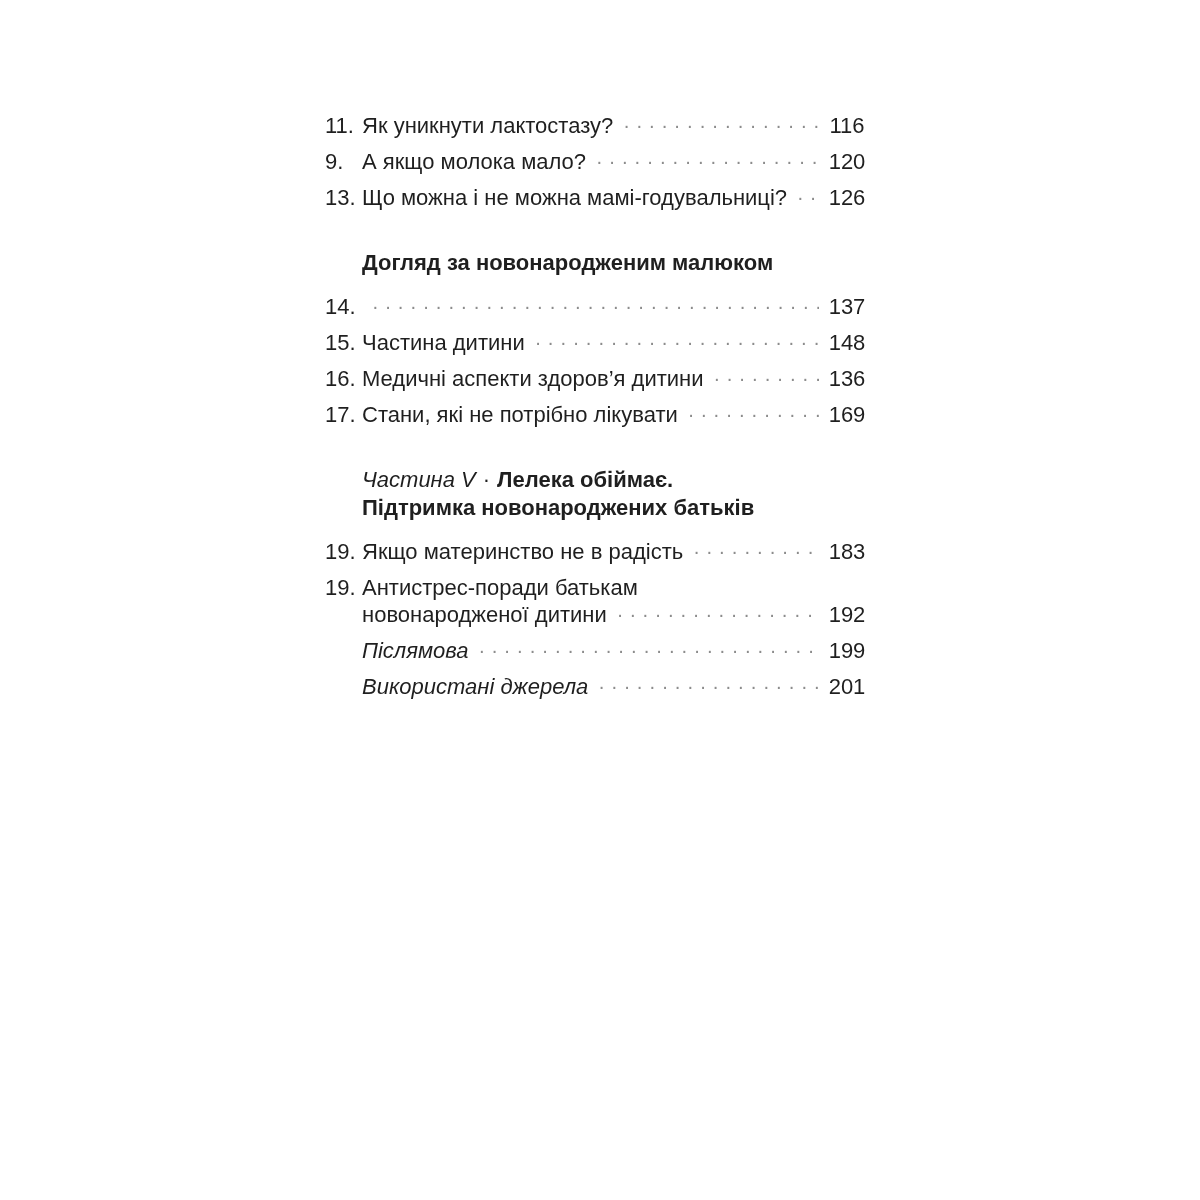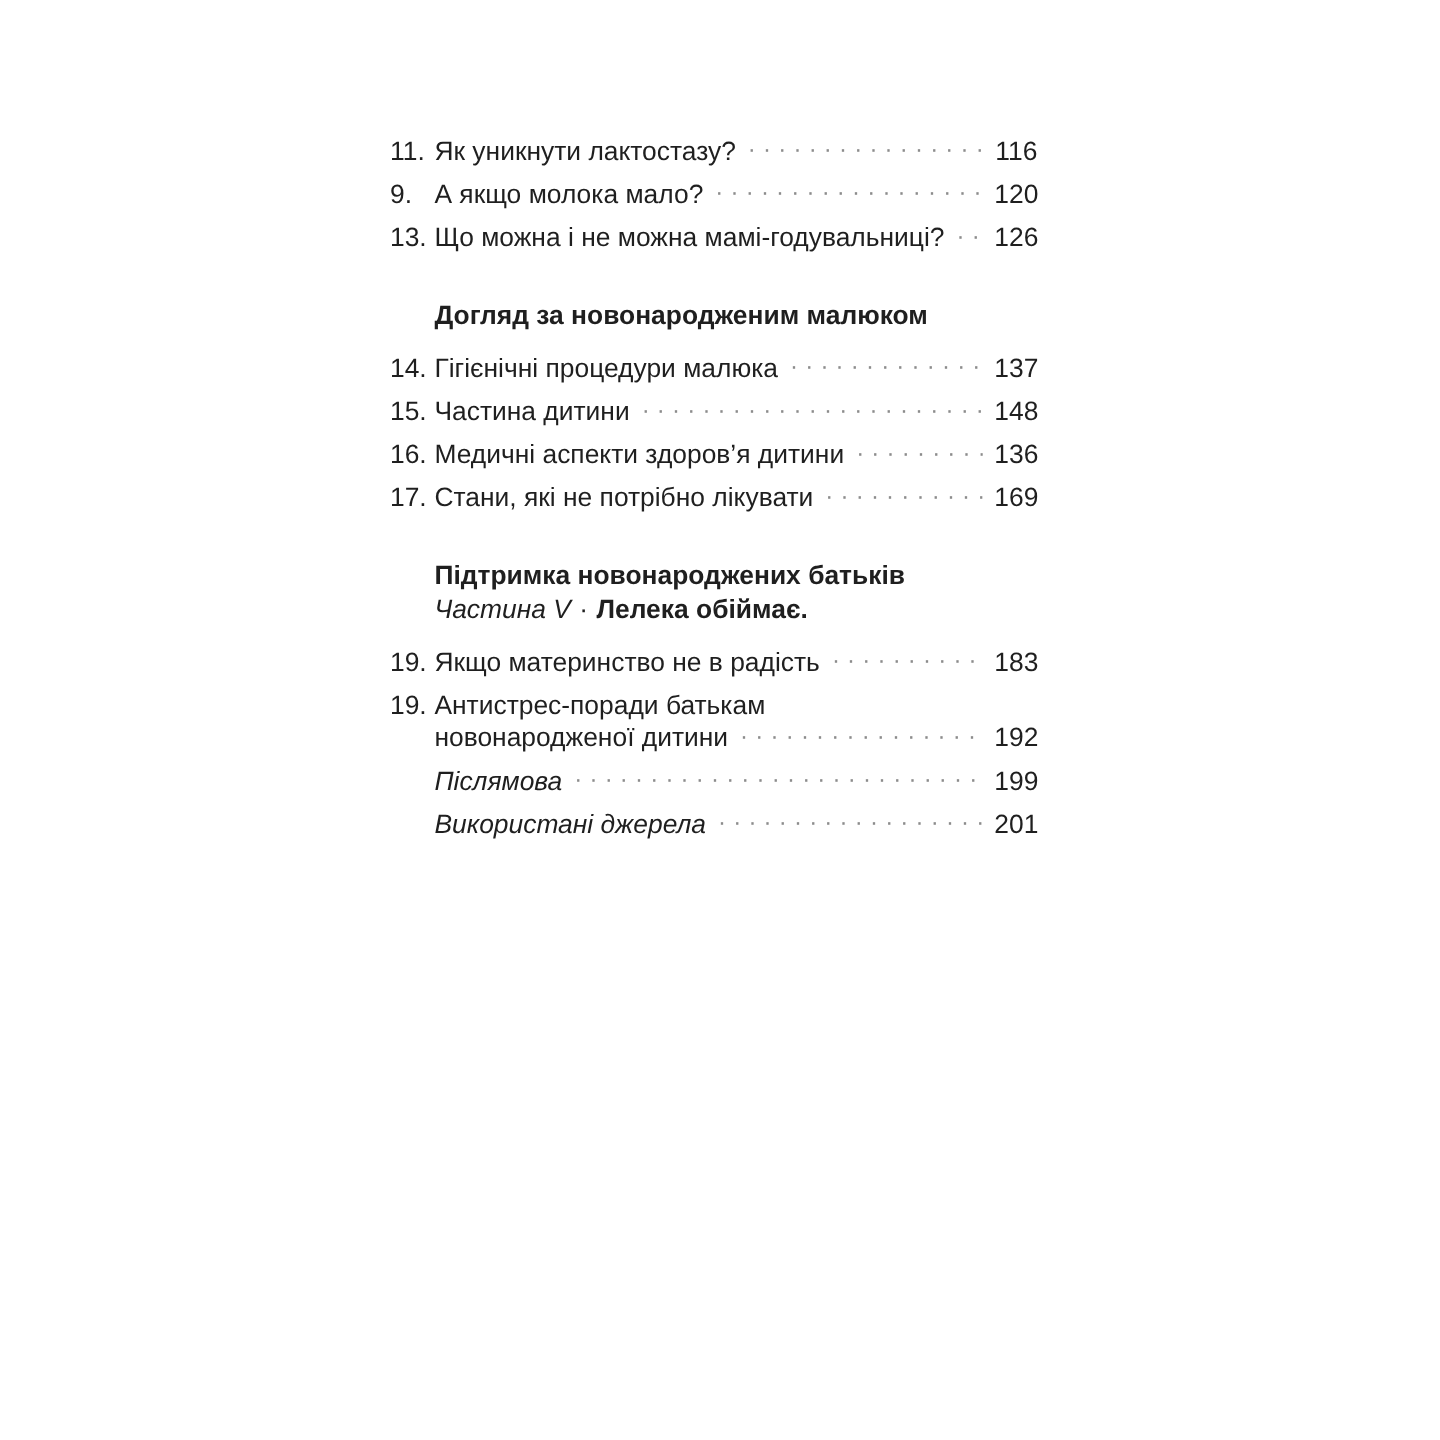--- a/index.html
+++ b/index.html
@@ -75,21 +75,20 @@
           <span class="leader" style="color: rgb(140, 140, 140);">····························································</span>
           <span class="pagenum">126</span>
         </div>
       </div>
       <div class="entry entry-part">
         <div class="part-line"><span class="part-title">Догляд за новонародженим малюком</span></div>
       </div>
       <div class="entry entry-chapter">
         <div class="line">
           <span class="num">14.</span>
-          <span class="text">Гігієнічні процедури малюка</span>
           <span class="leader" style="color: rgb(140, 140, 140);">····························································</span>
           <span class="pagenum">137</span>
         </div>
       </div>
       <div class="entry entry-chapter">
         <div class="line">
           <span class="num">15.</span>
           <span class="text">Частина дитини</span>
           <span class="leader" style="color: rgb(140, 140, 140);">····························································</span>
           <span class="pagenum">148</span>
@@ -105,22 +104,22 @@
       </div>
       <div class="entry entry-chapter">
         <div class="line">
           <span class="num">17.</span>
           <span class="text">Стани, які не потрібно лікувати</span>
           <span class="leader" style="color: rgb(140, 140, 140);">····························································</span>
           <span class="pagenum">169</span>
         </div>
       </div>
       <div class="entry entry-part">
+        <div class="part-line"><span class="part-label">Частина V</span><span class="part-sep">·</span><span class="part-title">Лелека обіймає.</span></div>
         <div class="part-line"><span class="part-title">Підтримка новонароджених батьків</span></div>
-        <div class="part-line"><span class="part-label">Частина V</span><span class="part-sep">·</span><span class="part-title">Лелека обіймає.</span></div>
       </div>
       <div class="entry entry-chapter">
         <div class="line">
           <span class="num">19.</span>
           <span class="text">Якщо материнство не в радість</span>
           <span class="leader" style="color: rgb(140, 140, 140);">····························································</span>
           <span class="pagenum">183</span>
         </div>
       </div>
       <div class="entry entry-chapter">

